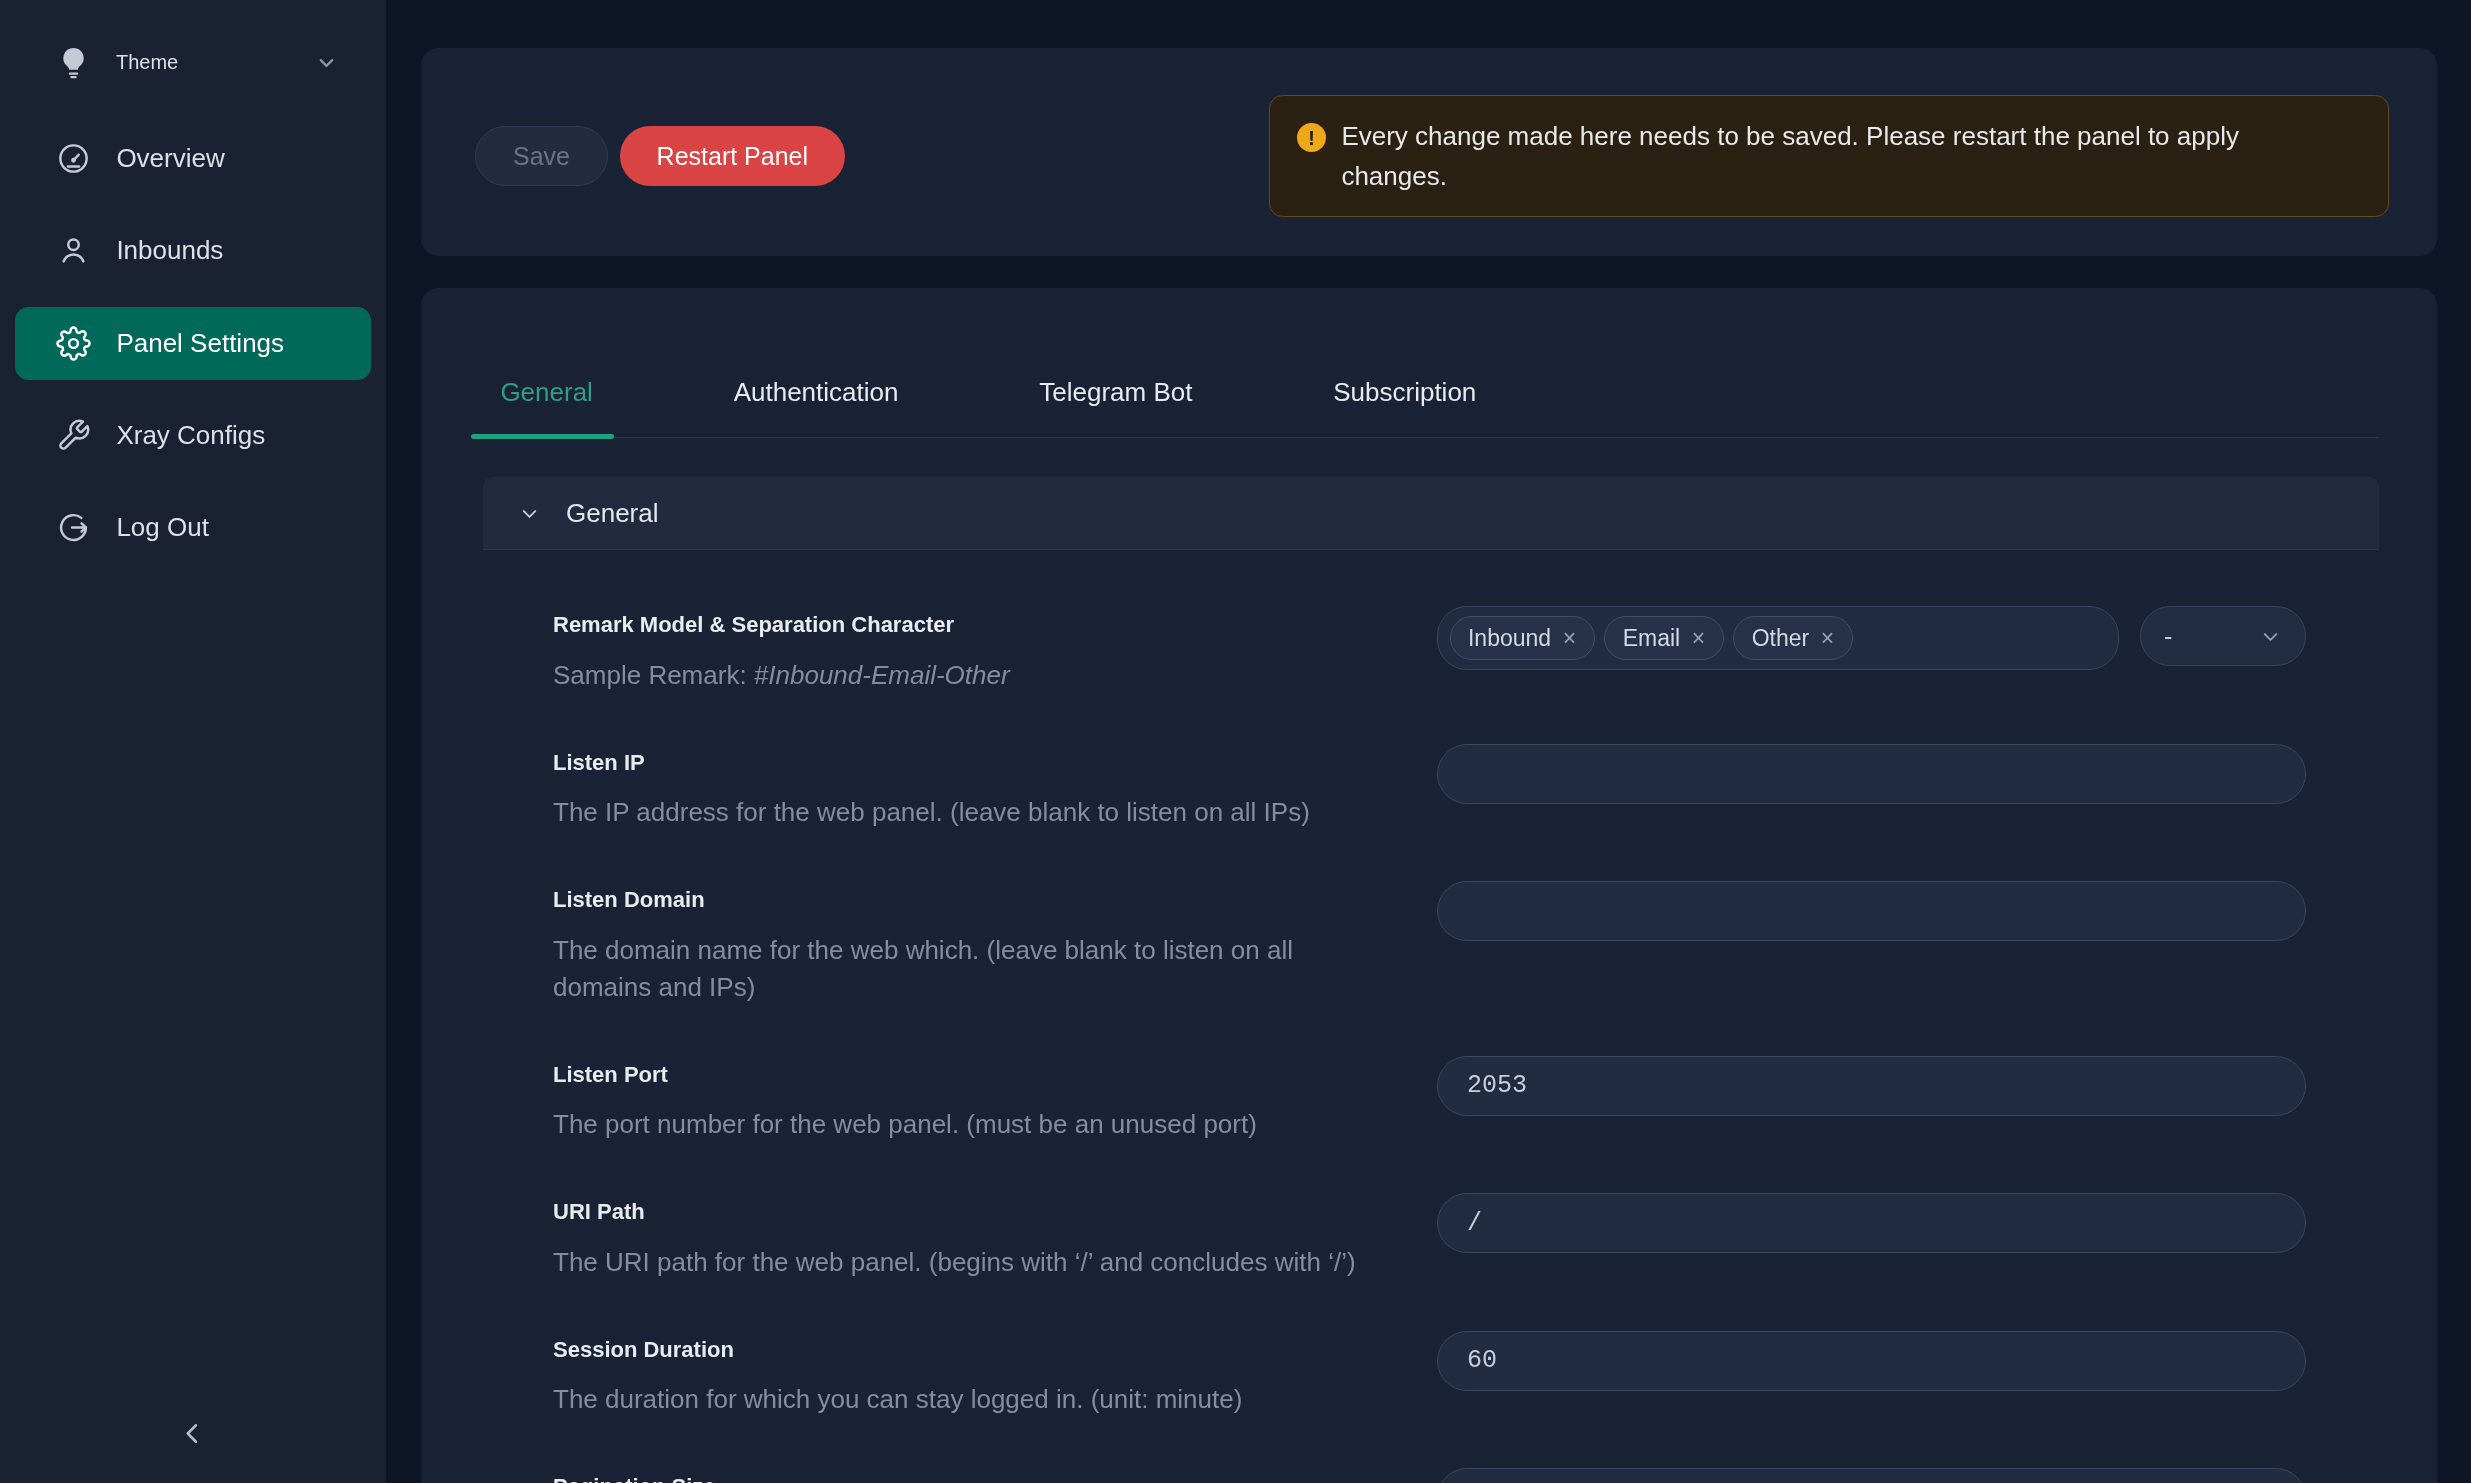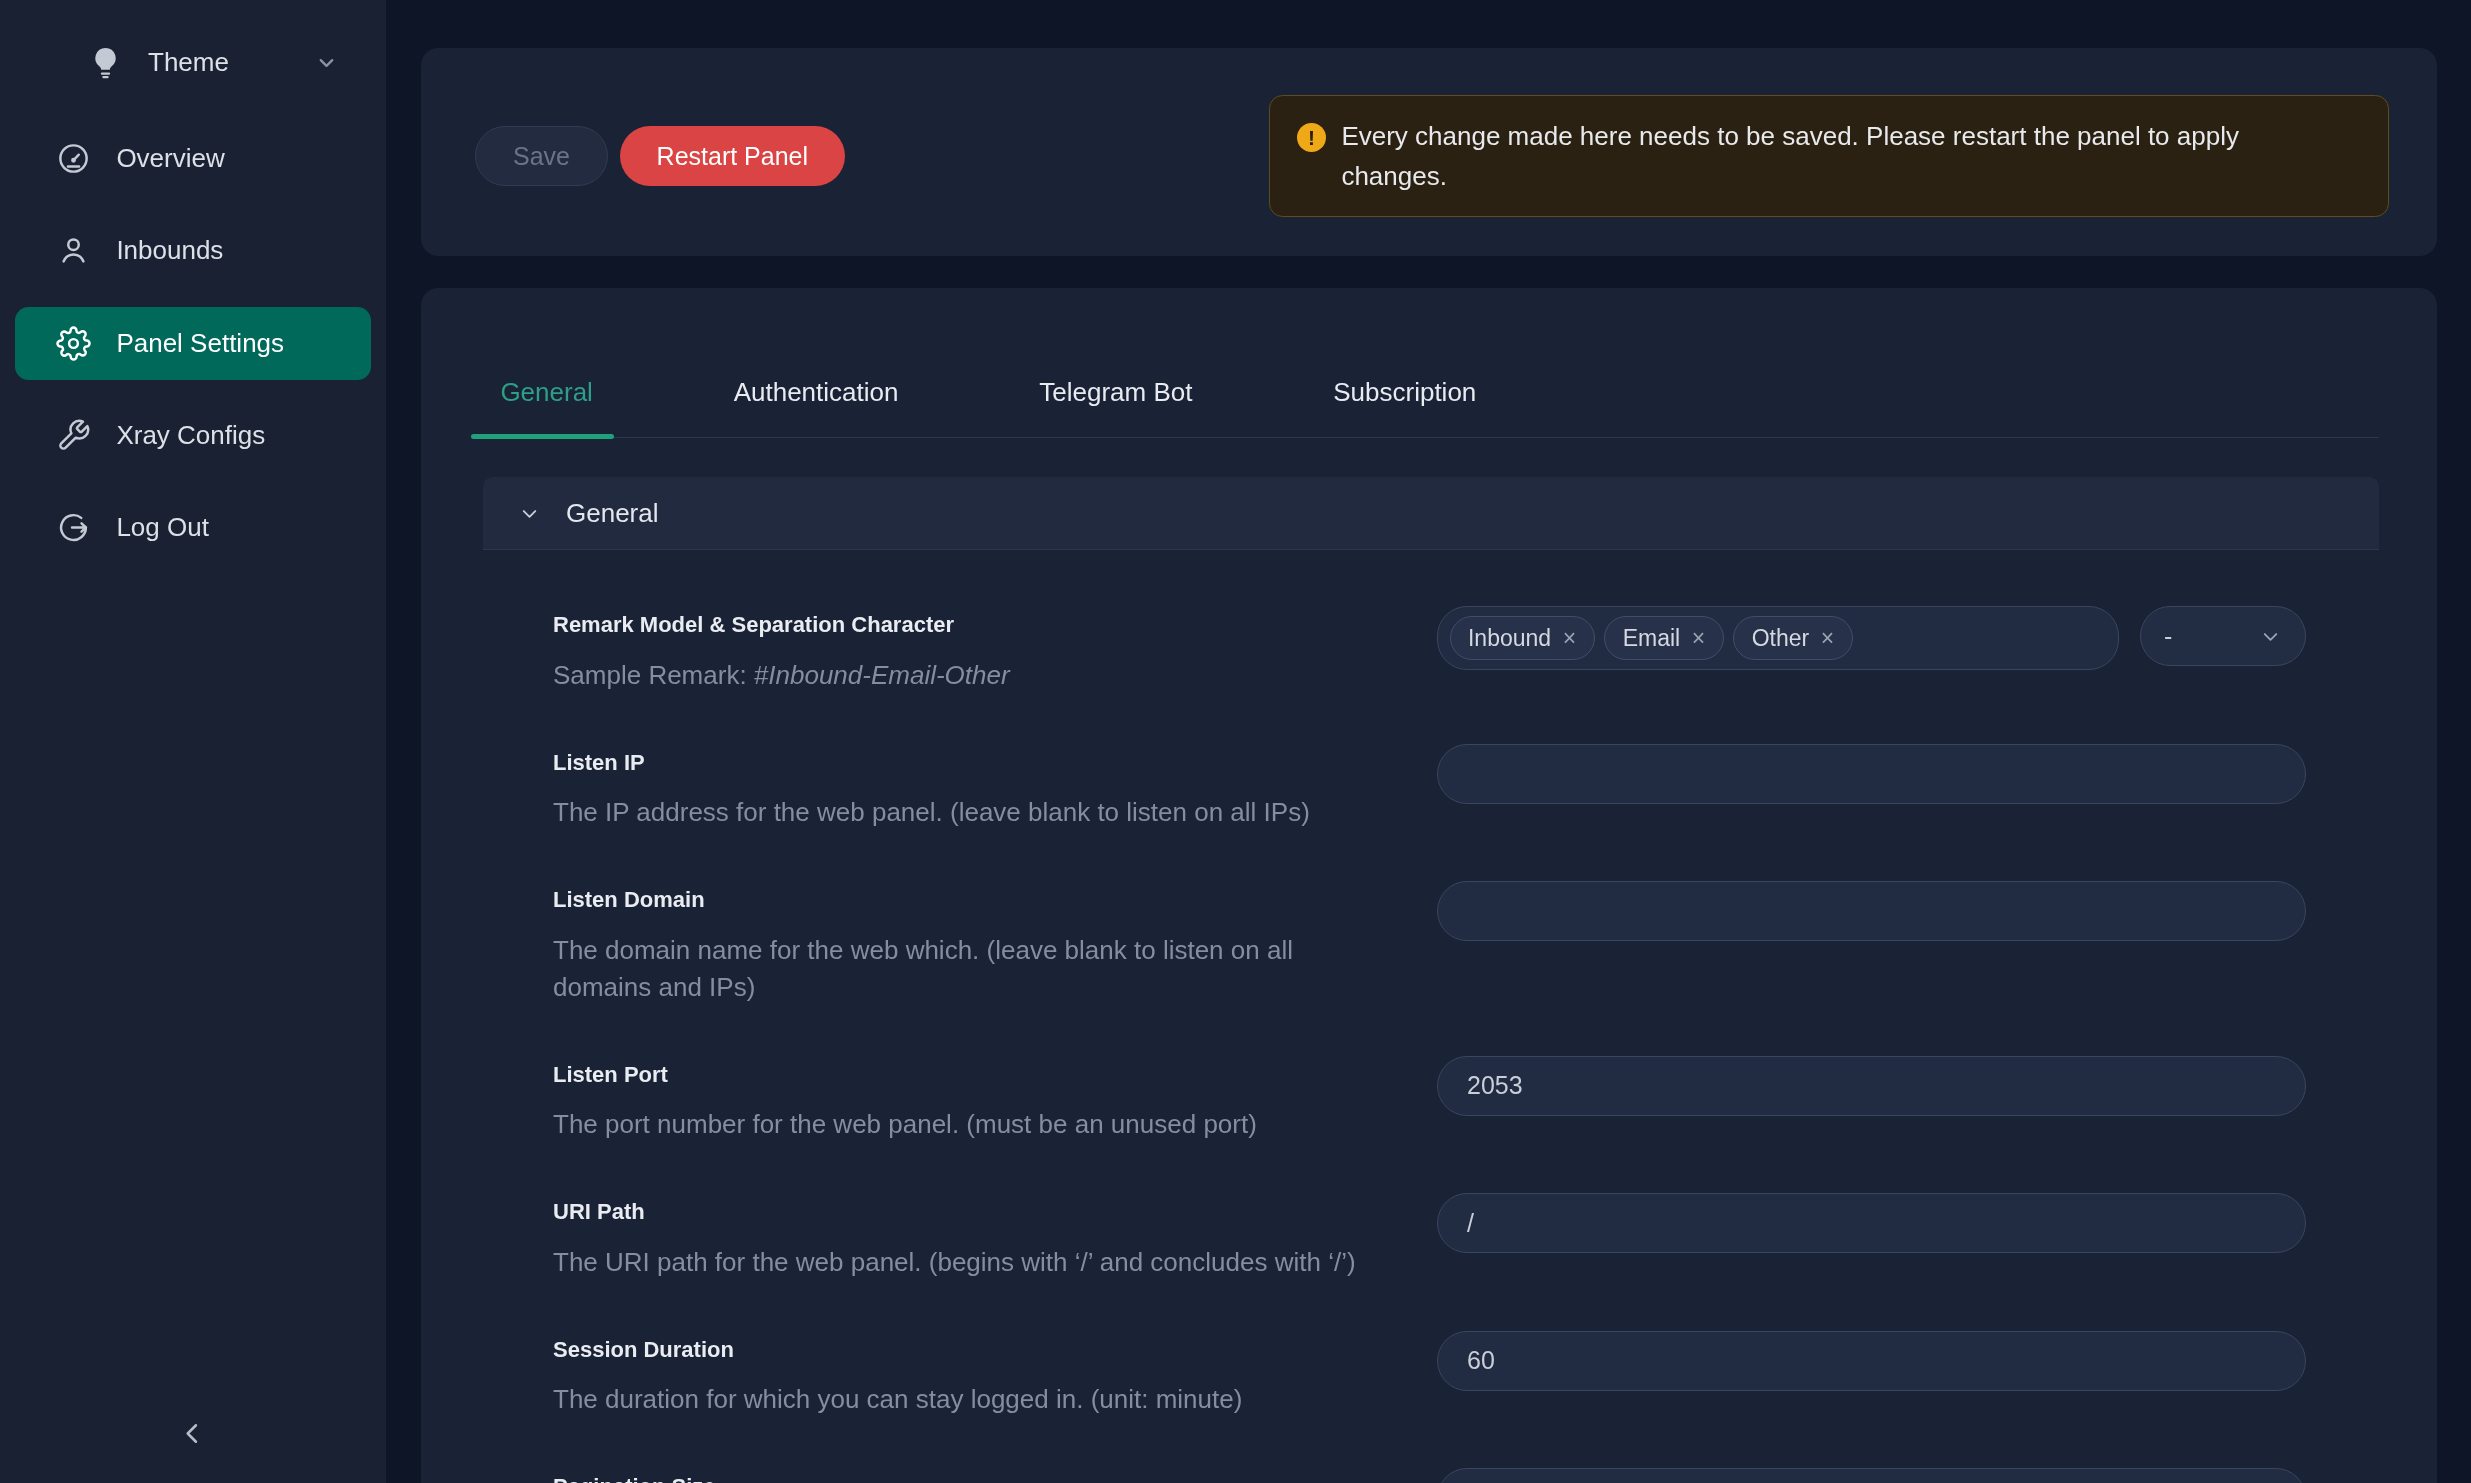--- a/index.html
+++ b/index.html
@@ -10,21 +10,21 @@
     color:#e9ecf1;
     display:flex;
   }
   
   .sidebar {
     width:386px; height:1483px; background:#1a2133; flex:0 0 386px;
     position:relative; display:flex; flex-direction:column;
   }
   .theme-row {
     margin:35px 0 33px 0; height:54px; display:flex; align-items:center;
-    padding:0 48px 0 88px; color:#dce1e8; font-size:26px; cursor:pointer;
+    padding:0 48px 0 56px; color:#dce1e8; font-size:20px; cursor:pointer;
   }
   .theme-row .mi-icon { margin-right:25px; }
   .theme-row .chev { margin-left:auto; color:#8a93a3; }
   .mi-icon { width:35px; height:35px; flex:0 0 35px; color:#c3cad4; }
   .mi-icon svg { width:100%; height:100%; display:block; }
   .nav-item {
     height:73px; margin:0 15.4px 19.3px 15.4px; border-radius:13.5px;
     display:flex; align-items:center; padding-left:41px;
     color:#dce1e8; font-size:26px; cursor:pointer;
   }
@@ -88,21 +88,21 @@
   .panel-body { padding:56px 73px 0 70px; }
   .form-row { display:flex; align-items:flex-start; margin-bottom:50px; }
   .row-left { width:859px; flex:0 0 859px; padding-right:39px; }
   .row-label { font-size:22px; font-weight:bold; color:#e9ecf1; line-height:37px; margin-bottom:13.5px; }
   .row-desc { font-size:26px; color:#858e9f; line-height:37px; }
   .row-desc .italic { font-style:italic; }
   .row-right { flex:1; margin-left:25px; display:flex; gap:21px; }
   .text-input {
     width:100%; height:60px; border-radius:30px; background:#212b42;
     border:1px solid #3a455f; color:#c9ced8; font-size:25px; padding:0 29px;
-    font-family:Liberation Sans, sans-serif; outline:none;
+    font-family:Liberation Mono, monospace; outline:none;
   }
   .tags-box {
     flex:1; height:64px; border-radius:30px; background:#212b42;
     border:1px solid #3a455f; display:flex; align-items:center;
     padding:0 11.6px; gap:9.7px;
   }
   .tag {
     height:44px; border-radius:22px; border:1px solid #424d68; background:#27314a;
     display:inline-flex; align-items:center; gap:11.6px; padding:0 17.4px;
     font-size:23px; color:#d4d9e1;

